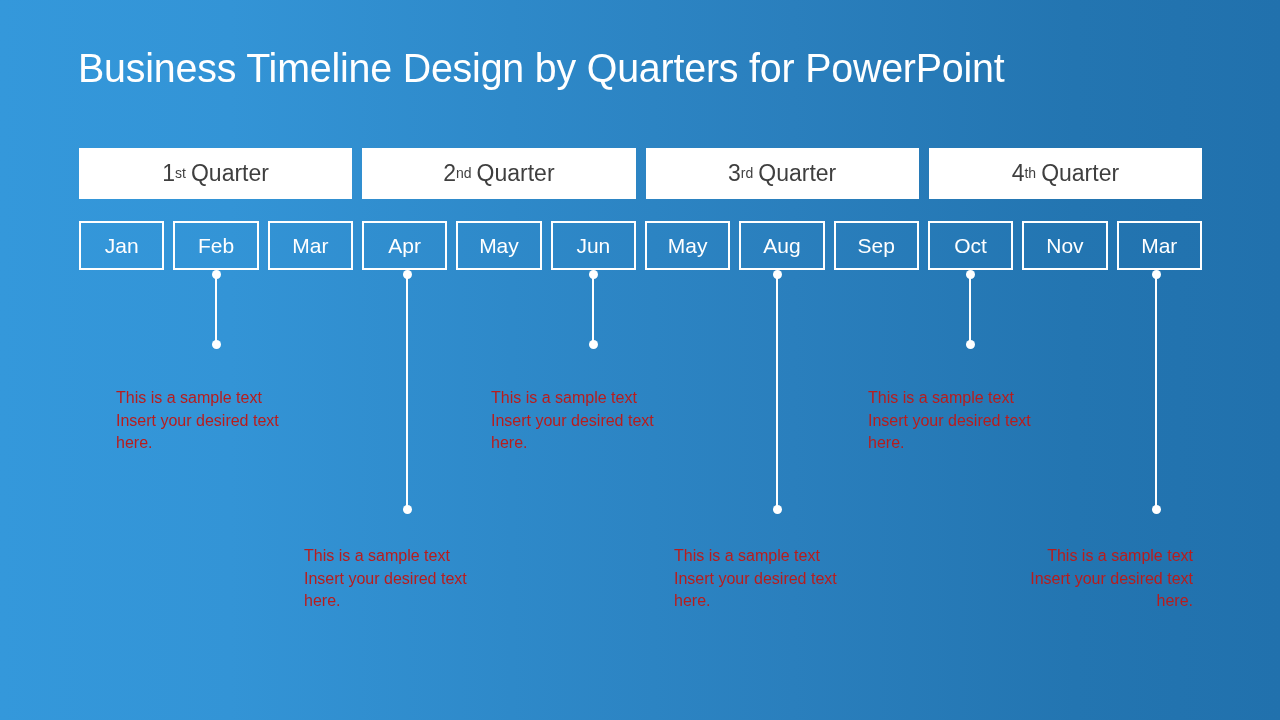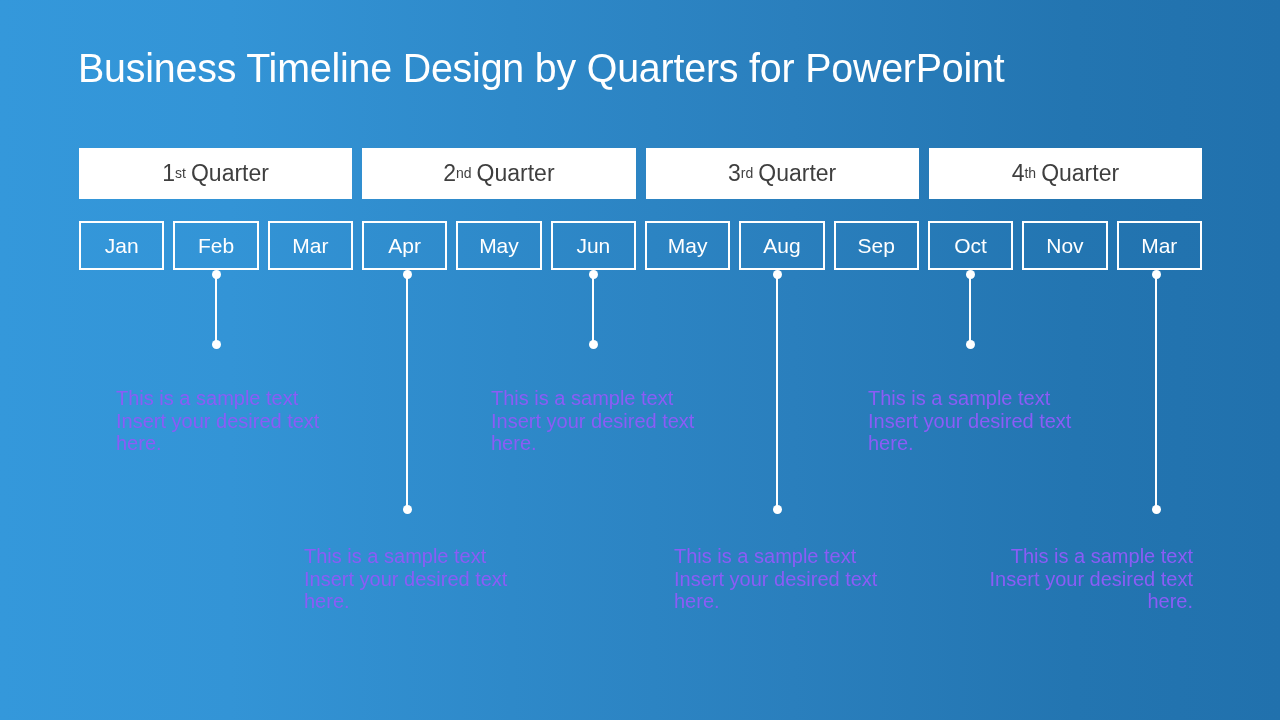--- a/index.html
+++ b/index.html
@@ -106,22 +106,22 @@
     height: 9px;
     border-radius: 50%;
     background: #ffffff;
     margin-left: -3.5px;
   }
 
   
   .textblock {
     position: absolute;
     width: 215px;
-    color: #8b5cf6;
-    font-size: 20px;
+    color: #b91c1c;
+    font-size: 16px;
     line-height: 22.5px;
     font-weight: 400;
   }
   .textblock.right {
     text-align: right;
   }
   .textblock .line {
     display: block;
     white-space: nowrap;
   }

